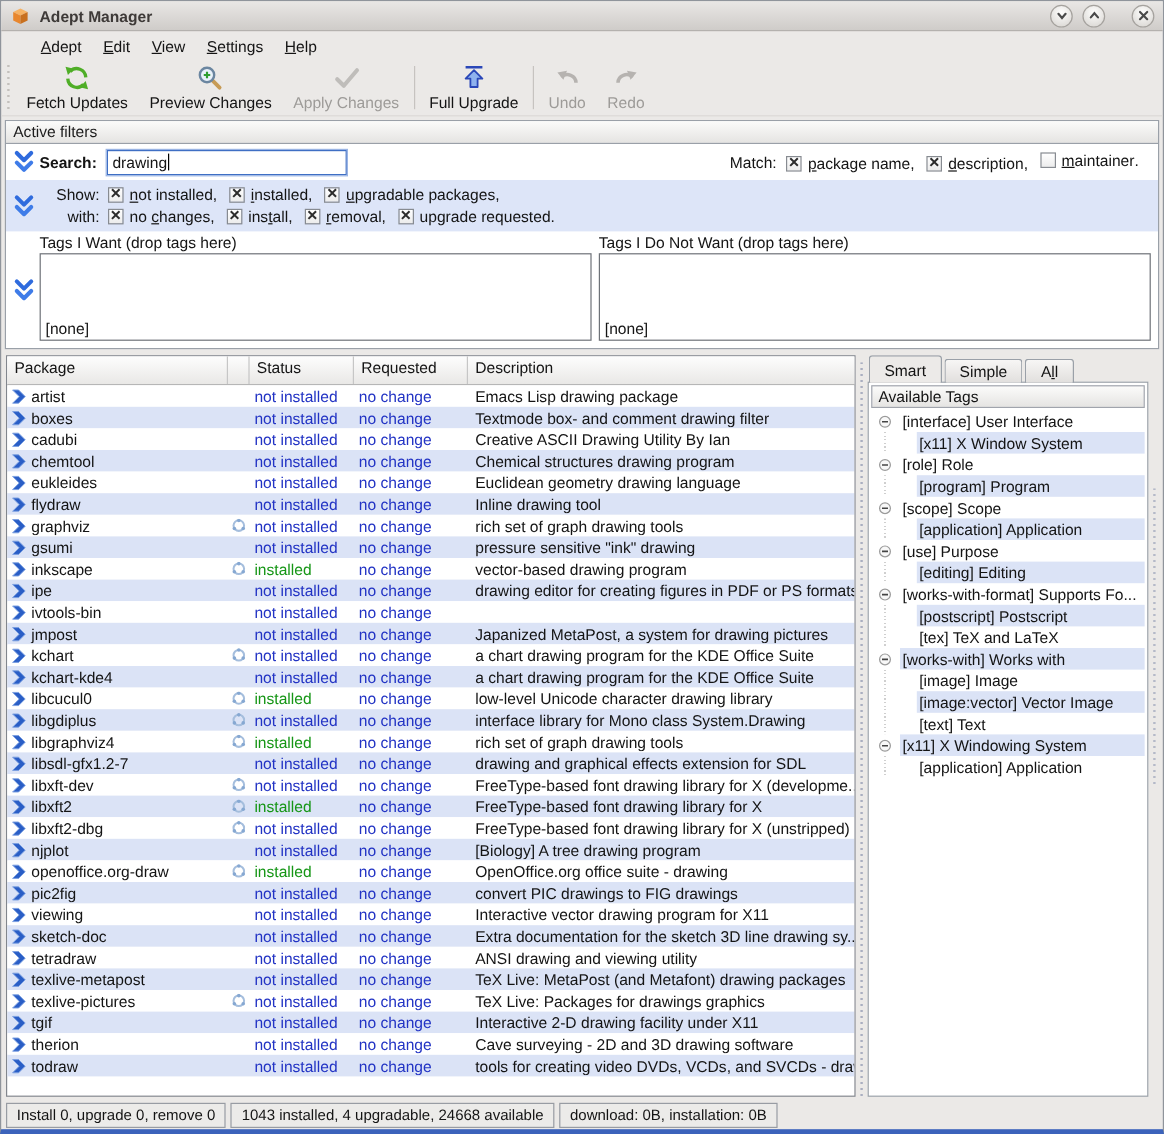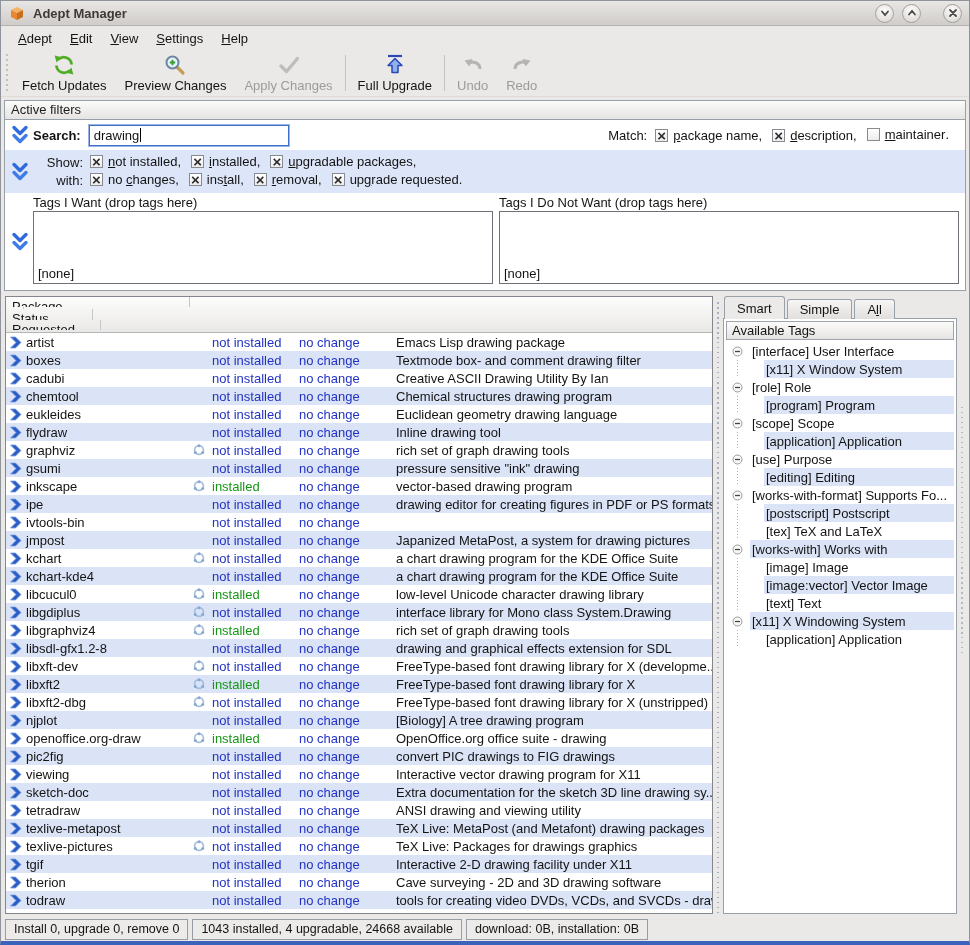--- a/index.html
+++ b/index.html
@@ -27,21 +27,21 @@
   .titlebar .tspacer{ flex:1; }
   .win-btn{
     width:19px; height:19px; border-radius:50%; margin-left:8px;
     background:radial-gradient(circle at 50% 32%,#fefefd,#d6d3cf);
     border:1px solid #a5a29e;
     display:flex; align-items:center; justify-content:center;
   }
   .win-btn.close{ margin-left:22px; }
 
   
-  .menubar{ height:24px; display:flex; align-items:center; padding-left:8px; }
+  .menubar{ height:24px; display:flex; align-items:center; padding-left:24px; }
   .menu-item{ padding:3px 9px; }
 
   
   .toolbar{
     height:47px; display:flex; align-items:stretch; padding:1px 2px;
     border-bottom:1px solid #dcd9d6;
   }
   .thandle{
     width:6px; margin:3px 2px;
     background:repeating-linear-gradient(180deg,#c3c0bc 0 2px,transparent 2px 5px);
@@ -86,22 +86,22 @@
   .tagdrop{ flex:1; display:flex; flex-direction:column; }
   .tagdrop .tlabel{ height:16px; }
   .tagdrop .tbox{
     flex:1; border:1px solid #6e7278; background:#fff;
     display:flex; align-items:flex-end; padding:1px 4px 2px;
   }
 
   
   .main{ margin:5px 3px 0 4px; height:618px; display:flex; }
   .list-panel{ width:708px; border:1px solid #82868d; background:#fff; display:flex; flex-direction:column; }
-  .lheader{ height:36px; display:flex; background:linear-gradient(#fdfdfd,#e9e8e6);
-            border-bottom:1px solid #b6b6b6;flex-direction:column; }
+  .lheader{ height:24px; display:flex; background:linear-gradient(#fdfdfd,#e9e8e6);
+            border-bottom:1px solid #b6b6b6; }
   .hcell{ border-right:1px solid #c6c6c6; padding:2px 0 0 6px; overflow:hidden; white-space:nowrap; }
   .c0{ width:184px; } .c1{ width:18px; padding-left:0; } .c2{ width:87px; } .c3{ width:95px; }
   .c4{ flex:1; border-right:none; }
   .prow{ height:18px; display:flex; align-items:center; background:#fff; }
   .prow.alt{ background:#dbe3f6; }
   .pcell{ overflow:hidden; white-space:nowrap; display:flex; align-items:center; }
   .pcell.c0{ padding-left:3px; gap:4px; }
   .pcell.c1{ justify-content:center; }
   .pcell.c2,.pcell.c3{ padding-left:4px; }
   .pcell.c4{ padding-left:6px; }
@@ -647,21 +647,21 @@
           <div class="pcell c3 st-blue">no change</div>
           <div class="pcell c4">rich set of graph drawing tools</div>
         </div>
         <div class="prow alt">
           <div class="pcell c0">
             <span style="display: flex;">
   <svg width="13" height="13" viewBox="0 0 13 13">
     <polygon points="1.5,1 6.5,1 12,6.5 6.5,12 1.5,12 7,6.5" fill="#2a5ec6" stroke="#7ba0e2" stroke-width="0.8"></polygon>
   </svg>
 </span>
-            <span>libsdl-gfx1.2-8</span>
+            <span>libsdl-gfx1.2-7</span>
           </div>
           <div class="pcell c1"></div>
           <div class="pcell c2 st-blue">not installed</div>
           <div class="pcell c3 st-blue">no change</div>
           <div class="pcell c4">drawing and graphical effects extension for SDL</div>
         </div>
         <div class="prow">
           <div class="pcell c0">
             <span style="display: flex;">
   <svg width="13" height="13" viewBox="0 0 13 13">

